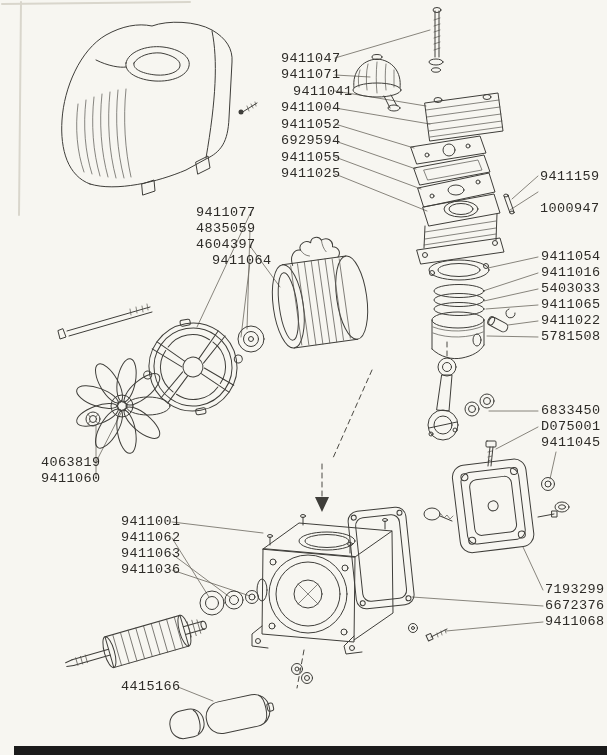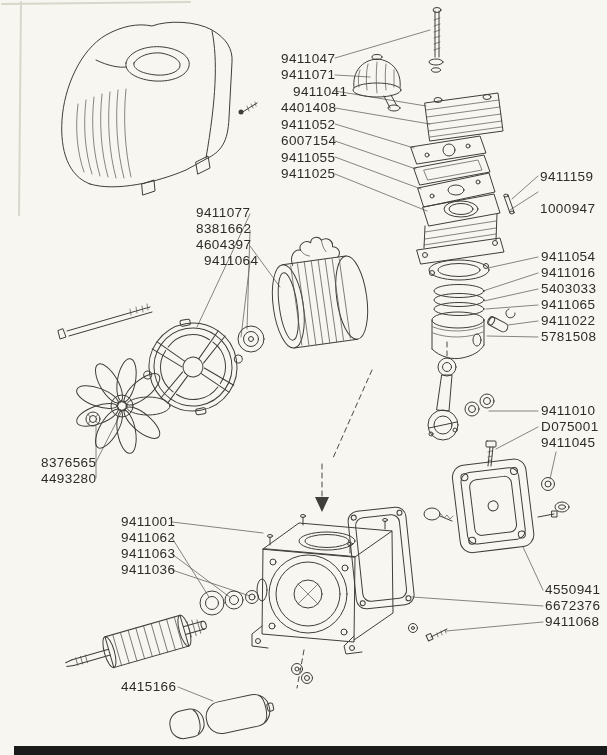--- a/index.html
+++ b/index.html
@@ -1,19 +1,19 @@
 <!DOCTYPE html>
 <html><head>
 <meta charset="utf-8">
 <style>
   html,body { margin:0; padding:0; background:#e8e6e0; }
   .page {
     position:relative; width:607px; height:755px;
     background:#f7f6f1; overflow:hidden;
-    font-family:Liberation Sans, sans-serif;
+    font-family:Liberation Mono, monospace;
   }
   .diagram { position:absolute; inset:0; }
   .diagram path, .diagram line, .diagram circle, .diagram ellipse,
   .diagram rect, .diagram polygon, .diagram polyline {
     fill:none; stroke:#3f3e3a; stroke-width:1;
     stroke-linecap:round; stroke-linejoin:round;
   }
   .diagram .hatch { stroke-width:0.7; stroke:#55534d; }
   .diagram .leader { stroke:#6b675e; stroke-width:0.8; }
   .diagram .dashed { stroke-dasharray:5 4; stroke:#4a4842; }
@@ -389,45 +389,45 @@
     <g transform="rotate(-12 186 724)">
       <rect x="170" y="710" width="34" height="28" rx="13"></rect>
       <path d="M 196 712 C 201 716 201 732 196 736"></path>
     </g>
 
   </svg>
 
   <span class="lbl" style="left:281px;top:51px">9411047</span>
   <span class="lbl" style="left:281px;top:67px">9411071</span>
   <span class="lbl" style="left:293px;top:84px">9411041</span>
-  <span class="lbl" style="left:281px;top:100px">4401408</span>
+  <span class="lbl" style="left:281px;top:100px">9411004</span>
   <span class="lbl" style="left:281px;top:117px">9411052</span>
-  <span class="lbl" style="left:281px;top:133px">6007154</span>
+  <span class="lbl" style="left:281px;top:133px">6929594</span>
   <span class="lbl" style="left:281px;top:150px">9411055</span>
   <span class="lbl" style="left:281px;top:166px">9411025</span>
   <span class="lbl" style="left:540px;top:169px">9411159</span>
   <span class="lbl" style="left:540px;top:201px">1000947</span>
   <span class="lbl" style="left:196px;top:205px">9411077</span>
-  <span class="lbl" style="left:196px;top:221px">8381662</span>
+  <span class="lbl" style="left:196px;top:221px">4835059</span>
   <span class="lbl" style="left:196px;top:237px">4604397</span>
-  <span class="lbl" style="left:204px;top:253px">9411064</span>
+  <span class="lbl" style="left:212px;top:253px">9411064</span>
   <span class="lbl" style="left:541px;top:249px">9411054</span>
   <span class="lbl" style="left:541px;top:265px">9411016</span>
   <span class="lbl" style="left:541px;top:281px">5403033</span>
   <span class="lbl" style="left:541px;top:297px">9411065</span>
   <span class="lbl" style="left:541px;top:313px">9411022</span>
   <span class="lbl" style="left:541px;top:329px">5781508</span>
-  <span class="lbl" style="left:41px;top:455px">8376565</span>
-  <span class="lbl" style="left:41px;top:471px">4493280</span>
-  <span class="lbl" style="left:541px;top:403px">9411010</span>
+  <span class="lbl" style="left:41px;top:455px">4063819</span>
+  <span class="lbl" style="left:41px;top:471px">9411060</span>
+  <span class="lbl" style="left:541px;top:403px">6833450</span>
   <span class="lbl" style="left:541px;top:419px">D075001</span>
   <span class="lbl" style="left:541px;top:435px">9411045</span>
   <span class="lbl" style="left:121px;top:514px">9411001</span>
   <span class="lbl" style="left:121px;top:530px">9411062</span>
   <span class="lbl" style="left:121px;top:546px">9411063</span>
   <span class="lbl" style="left:121px;top:562px">9411036</span>
-  <span class="lbl" style="left:545px;top:582px">4550941</span>
+  <span class="lbl" style="left:545px;top:582px">7193299</span>
   <span class="lbl" style="left:545px;top:598px">6672376</span>
   <span class="lbl" style="left:545px;top:614px">9411068</span>
   <span class="lbl" style="left:121px;top:679px">4415166</span>
 
   <div class="edge-bar"></div>
 </div>
 
 </body></html>

